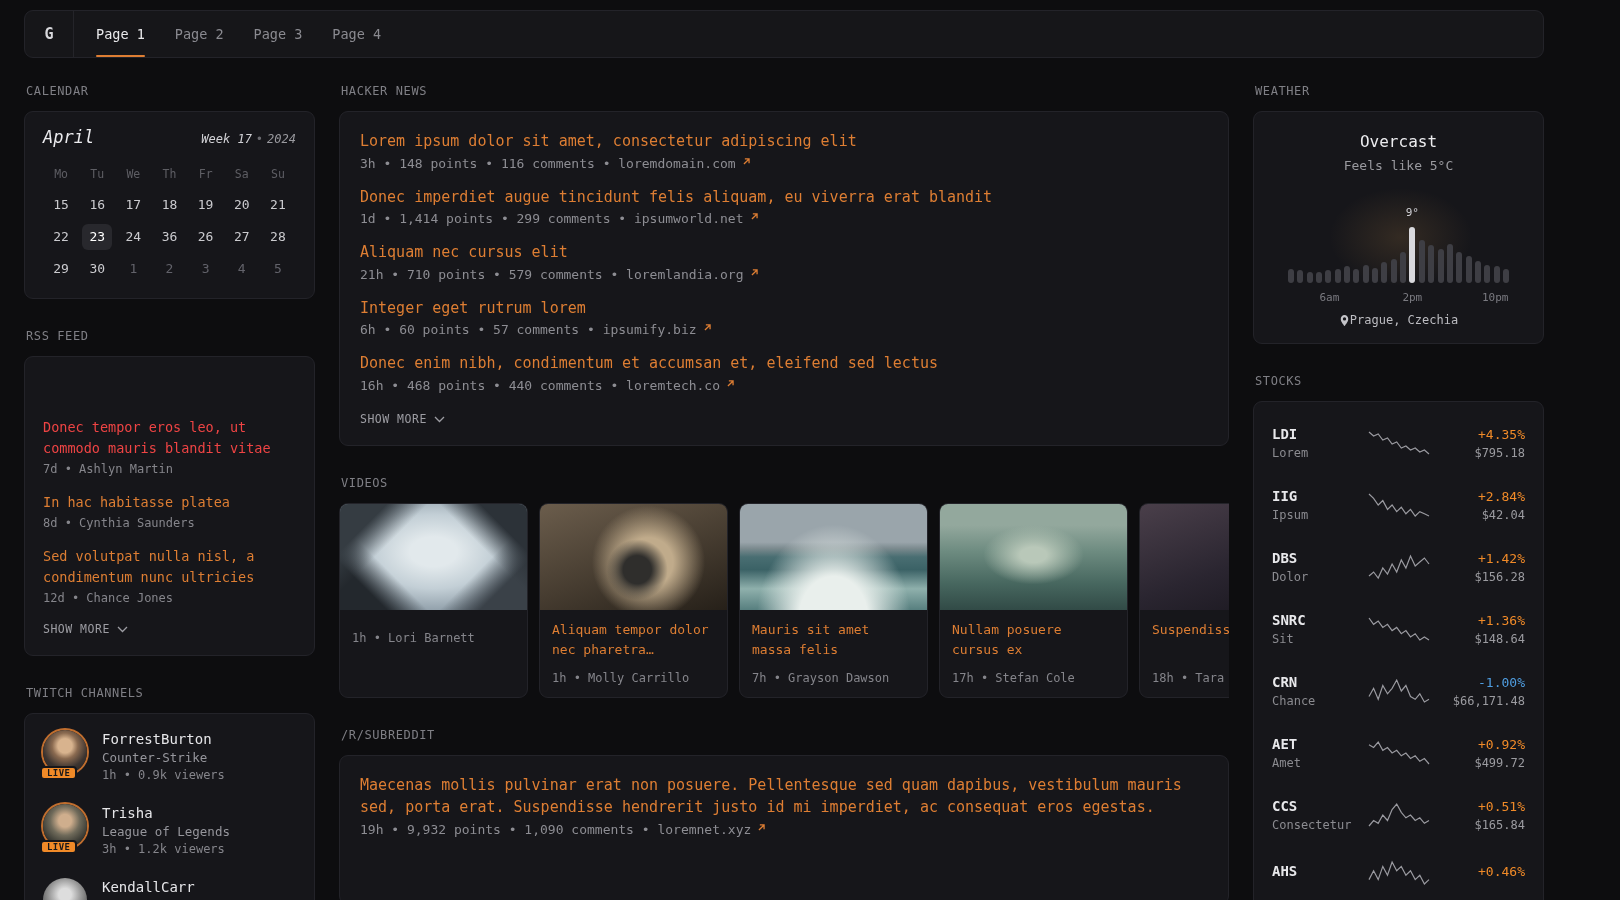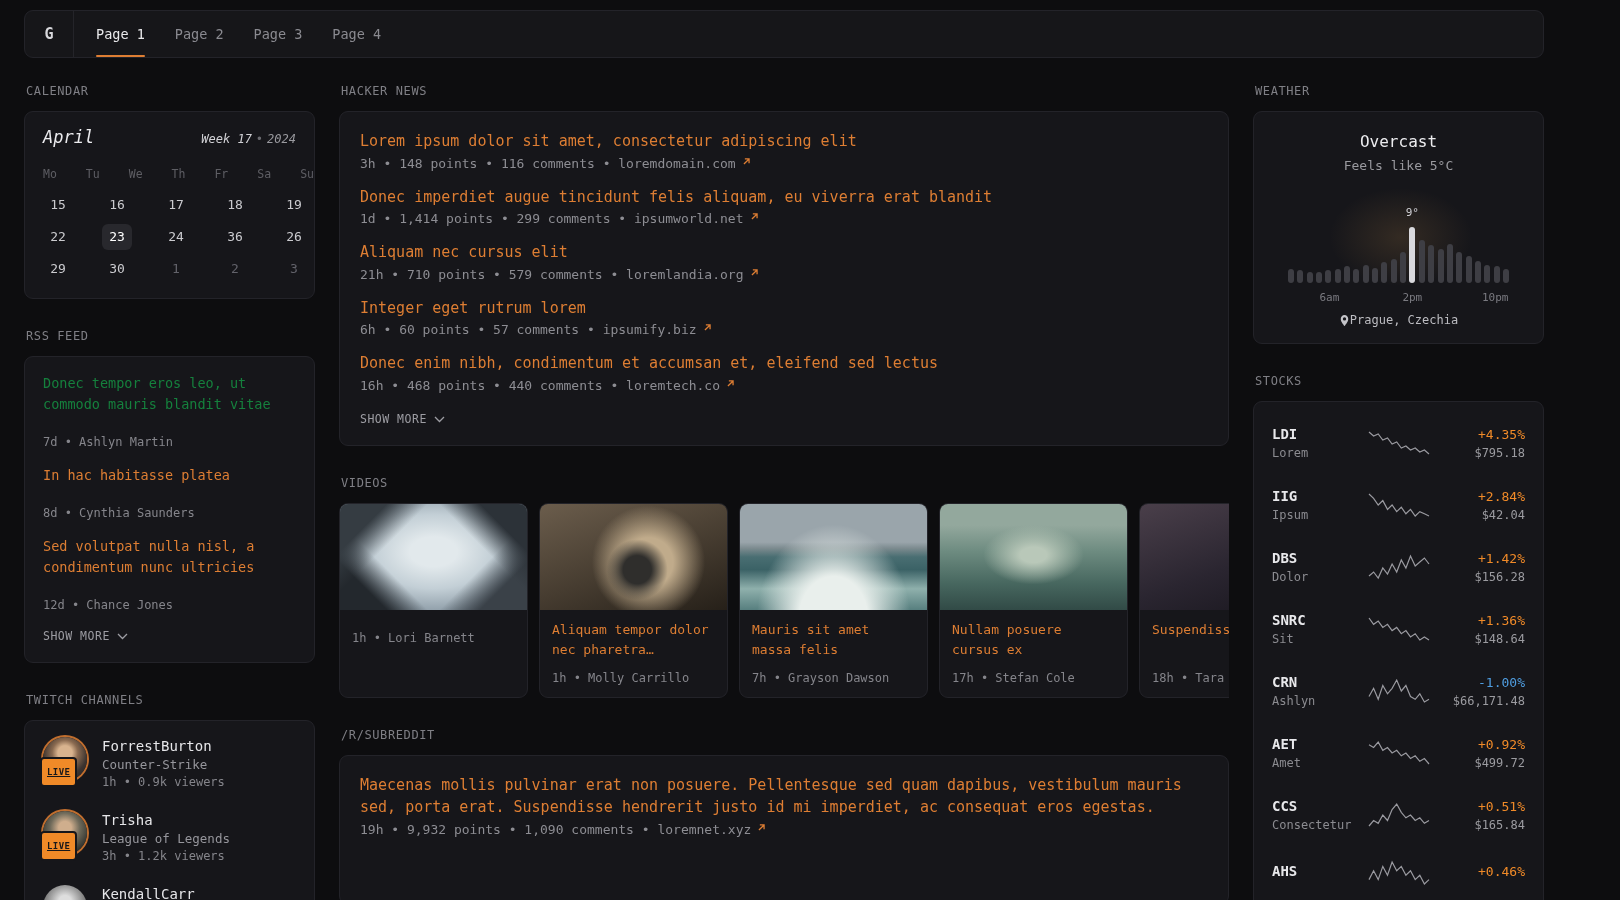--- a/index.html
+++ b/index.html
@@ -58,53 +58,53 @@
   }
 
   
   .cal-card { padding:15px 18px 16px; }
   .cal-head { display:flex; justify-content:space-between; align-items:baseline;font-style:italic; }
   .cal-month { font-size:17px; color:#ebebee; }
   .cal-meta { font-size:12px; }
   .cal-week { color:#d2d2d6; }
   .cal-sep { color:#6b6b70; margin:0 4px; }
   .cal-year { color:#9a9a9f; }
-  .cal-daynames, .cal-grid { display:grid; grid-template-columns:repeat(7,1fr);gap:29px; }
+  .cal-daynames, .cal-grid { display:grid; grid-template-columns:repeat(7,1fr); }
   .cal-daynames { margin-top:16px; }
   .cal-dayname { color:#5e5e64; font-size:11.5px; text-align:center; height:22px; line-height:22px; }
   .cal-grid { margin-top:7px; row-gap:6px; }
   .cal-day { font-size:13px; color:#cbcbcf; text-align:center; width:30px; height:26px; line-height:26px; margin:0 auto; }
   .cal-day.muted { color:#62626a; }
   .cal-day.today { background:#28282d; border-radius:6px; color:#ffffff; }
 
   
   .feed-card { padding:16px 18px 18px; }
   .feed-item + .feed-item { margin-top:16px; }
   .item-title { display:block; font-size:13.5px; line-height:1.55; color:var(--accent); cursor:pointer; text-decoration:none; }
-  .item-title[data-visited="true"] { color:#15803d; }
-  .item-meta { font-size:12px; color:var(--muted); margin-top:20px; }
+  .item-title[data-visited="true"] { color:#ef4444;margin-top:44px; }
+  .item-meta { font-size:12px; color:var(--muted); margin-top:3px; }
   .show-more {
     margin-top:17px; font-size:11.5px; letter-spacing:.5px; color:#9d9da3;
     display:inline-flex; align-items:center; gap:7px; cursor:pointer;
   }
 
   
   .tw-card { padding:16px 18px; }
   .ch-row { display:flex; gap:15px; align-items:flex-start; }
   .ch-row + .ch-row { margin-top:22px; }
   .avatar-wrap { position:relative; flex:0 0 44px; }
   .avatar { width:44px; height:44px; border-radius:50%; }
   .avatar.ring { box-shadow:0 0 0 2px rgba(222,126,51,.85); }
   .avatar.a1 { background:radial-gradient(circle at 50% 36%, #d8b38e 0 20%, #8a6a50 36%, #3c3430 62%, #1c1b1e 100%); }
   .avatar.a2 { background:radial-gradient(circle at 50% 38%, #cfae8d 0 18%, #6f6a5a 42%, #2c2e2a 75%, #1d1f1c 100%); }
   .avatar.a3 { background:radial-gradient(circle at 50% 38%, #dddddd 0 18%, #9a9a9a 45%, #4a4a4a 80%, #303030 100%); }
   .live-badge {
     position:absolute; left:-3px; bottom:-6px;
     background:var(--positive); color:#18181a; font-size:9px; font-weight:700;
-    letter-spacing:.4px; padding:8px 5px; border-radius:4px; border:2px solid #16161a;text-decoration:underline;
+    letter-spacing:.4px; padding:0 5px; border-radius:4px; border:2px solid #16161a;
   }
   .ch-name { font-size:14px; color:#e6e6e9; margin-top:1px; }
   .ch-cat  { font-size:12.5px; color:#96969c; margin-top:3px; }
   .ch-meta { font-size:12px; color:var(--muted); margin-top:3px; }
 
   
   .hn-card { padding:18px 20px; }
   .hn-item + .hn-item { margin-top:15px; }
   .hn-title { display:block; font-size:15px; line-height:1.5; color:var(--accent); cursor:pointer; }
   .hn-meta { font-size:13px; color:#8d8d93; margin-top:3px; display:flex; align-items:flex-start; gap:5px; }
@@ -534,21 +534,21 @@
               </svg>
             <div class="st-right">
               <div class="st-change" data-dir="up">+1.36%</div>
               <div class="st-price">$148.64</div>
             </div>
           </div>
 
           <div class="stock-row">
             <div class="st-left">
               <div class="st-sym">CRN</div>
-              <div class="st-name">Ashlyn</div>
+              <div class="st-name">Chance</div>
             </div>
             <svg class="spark" viewBox="0 0 64 26">
                 <polyline points="2.0,18.5 6.6,10.3 11.2,21.3 15.8,7.5 20.5,15.8 25.1,10.3 29.7,2.0 34.3,13.0 38.9,7.5 43.5,18.5 48.2,21.3 52.8,15.8 57.4,24.0 62.0,21.3" fill="none" stroke="#9a9aa0" stroke-width="1.2"></polyline>
               </svg>
             <div class="st-right">
               <div class="st-change" data-dir="down">-1.00%</div>
               <div class="st-price">$66,171.48</div>
             </div>
           </div>
 

